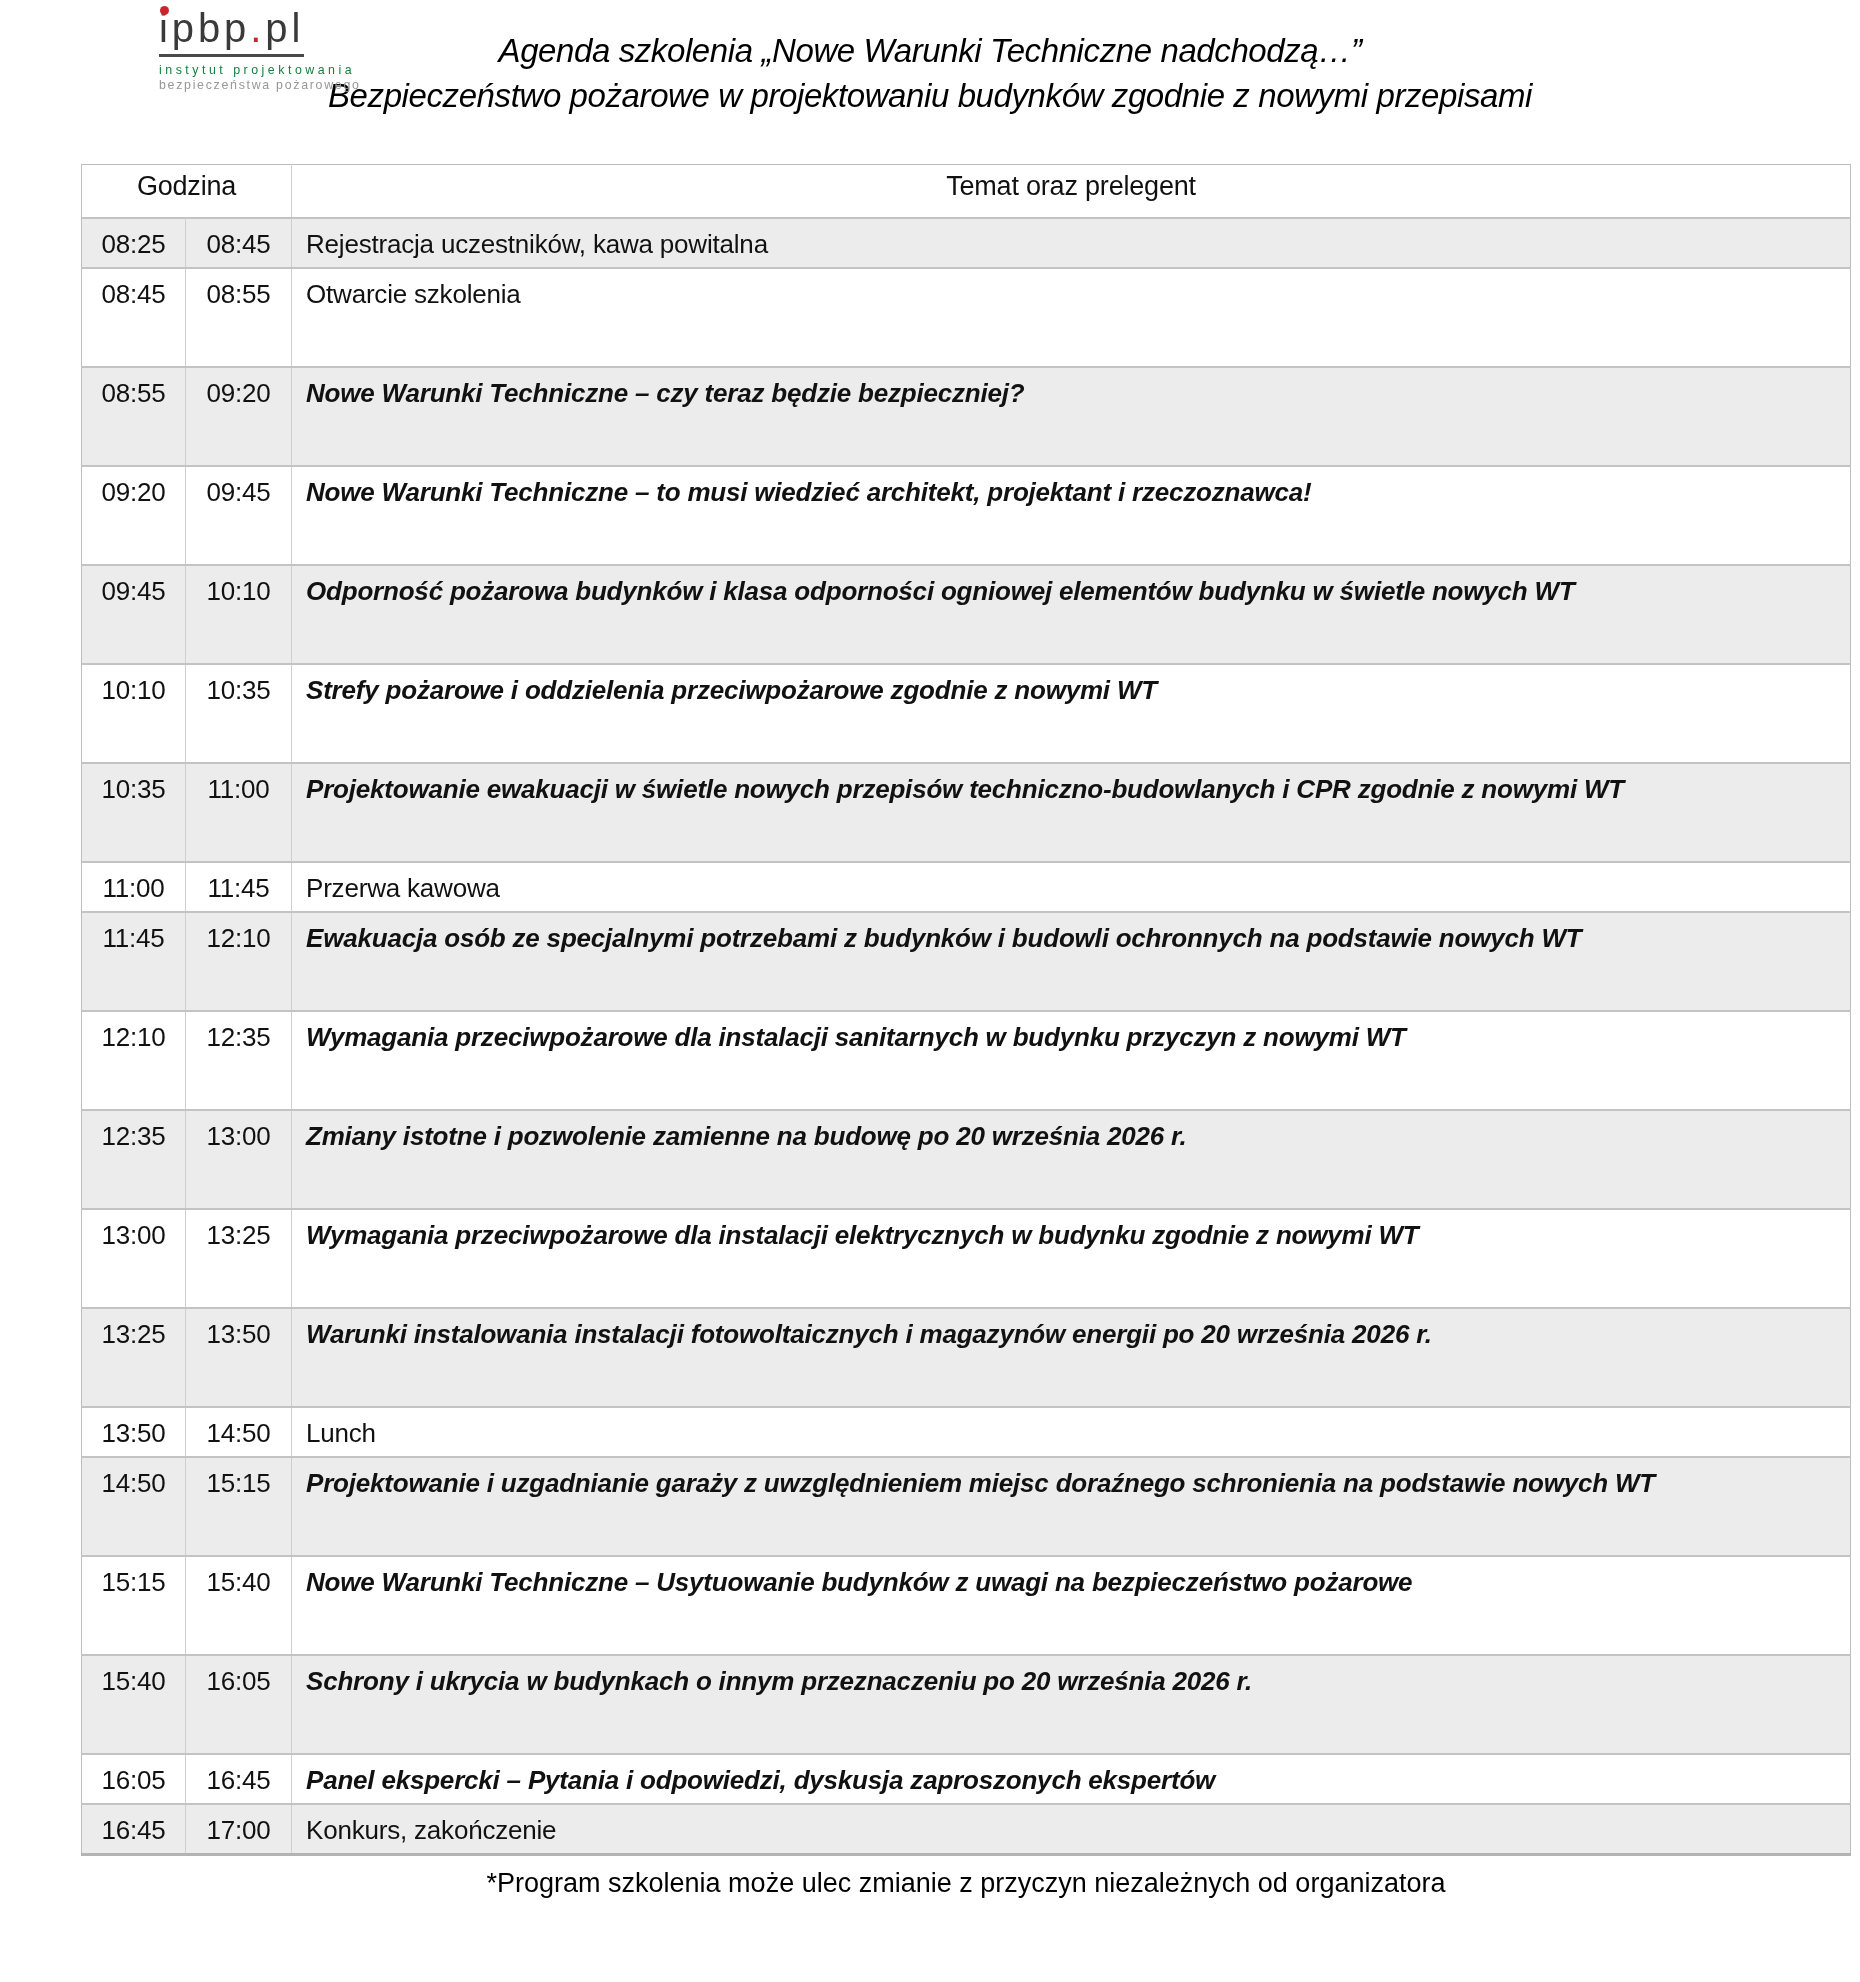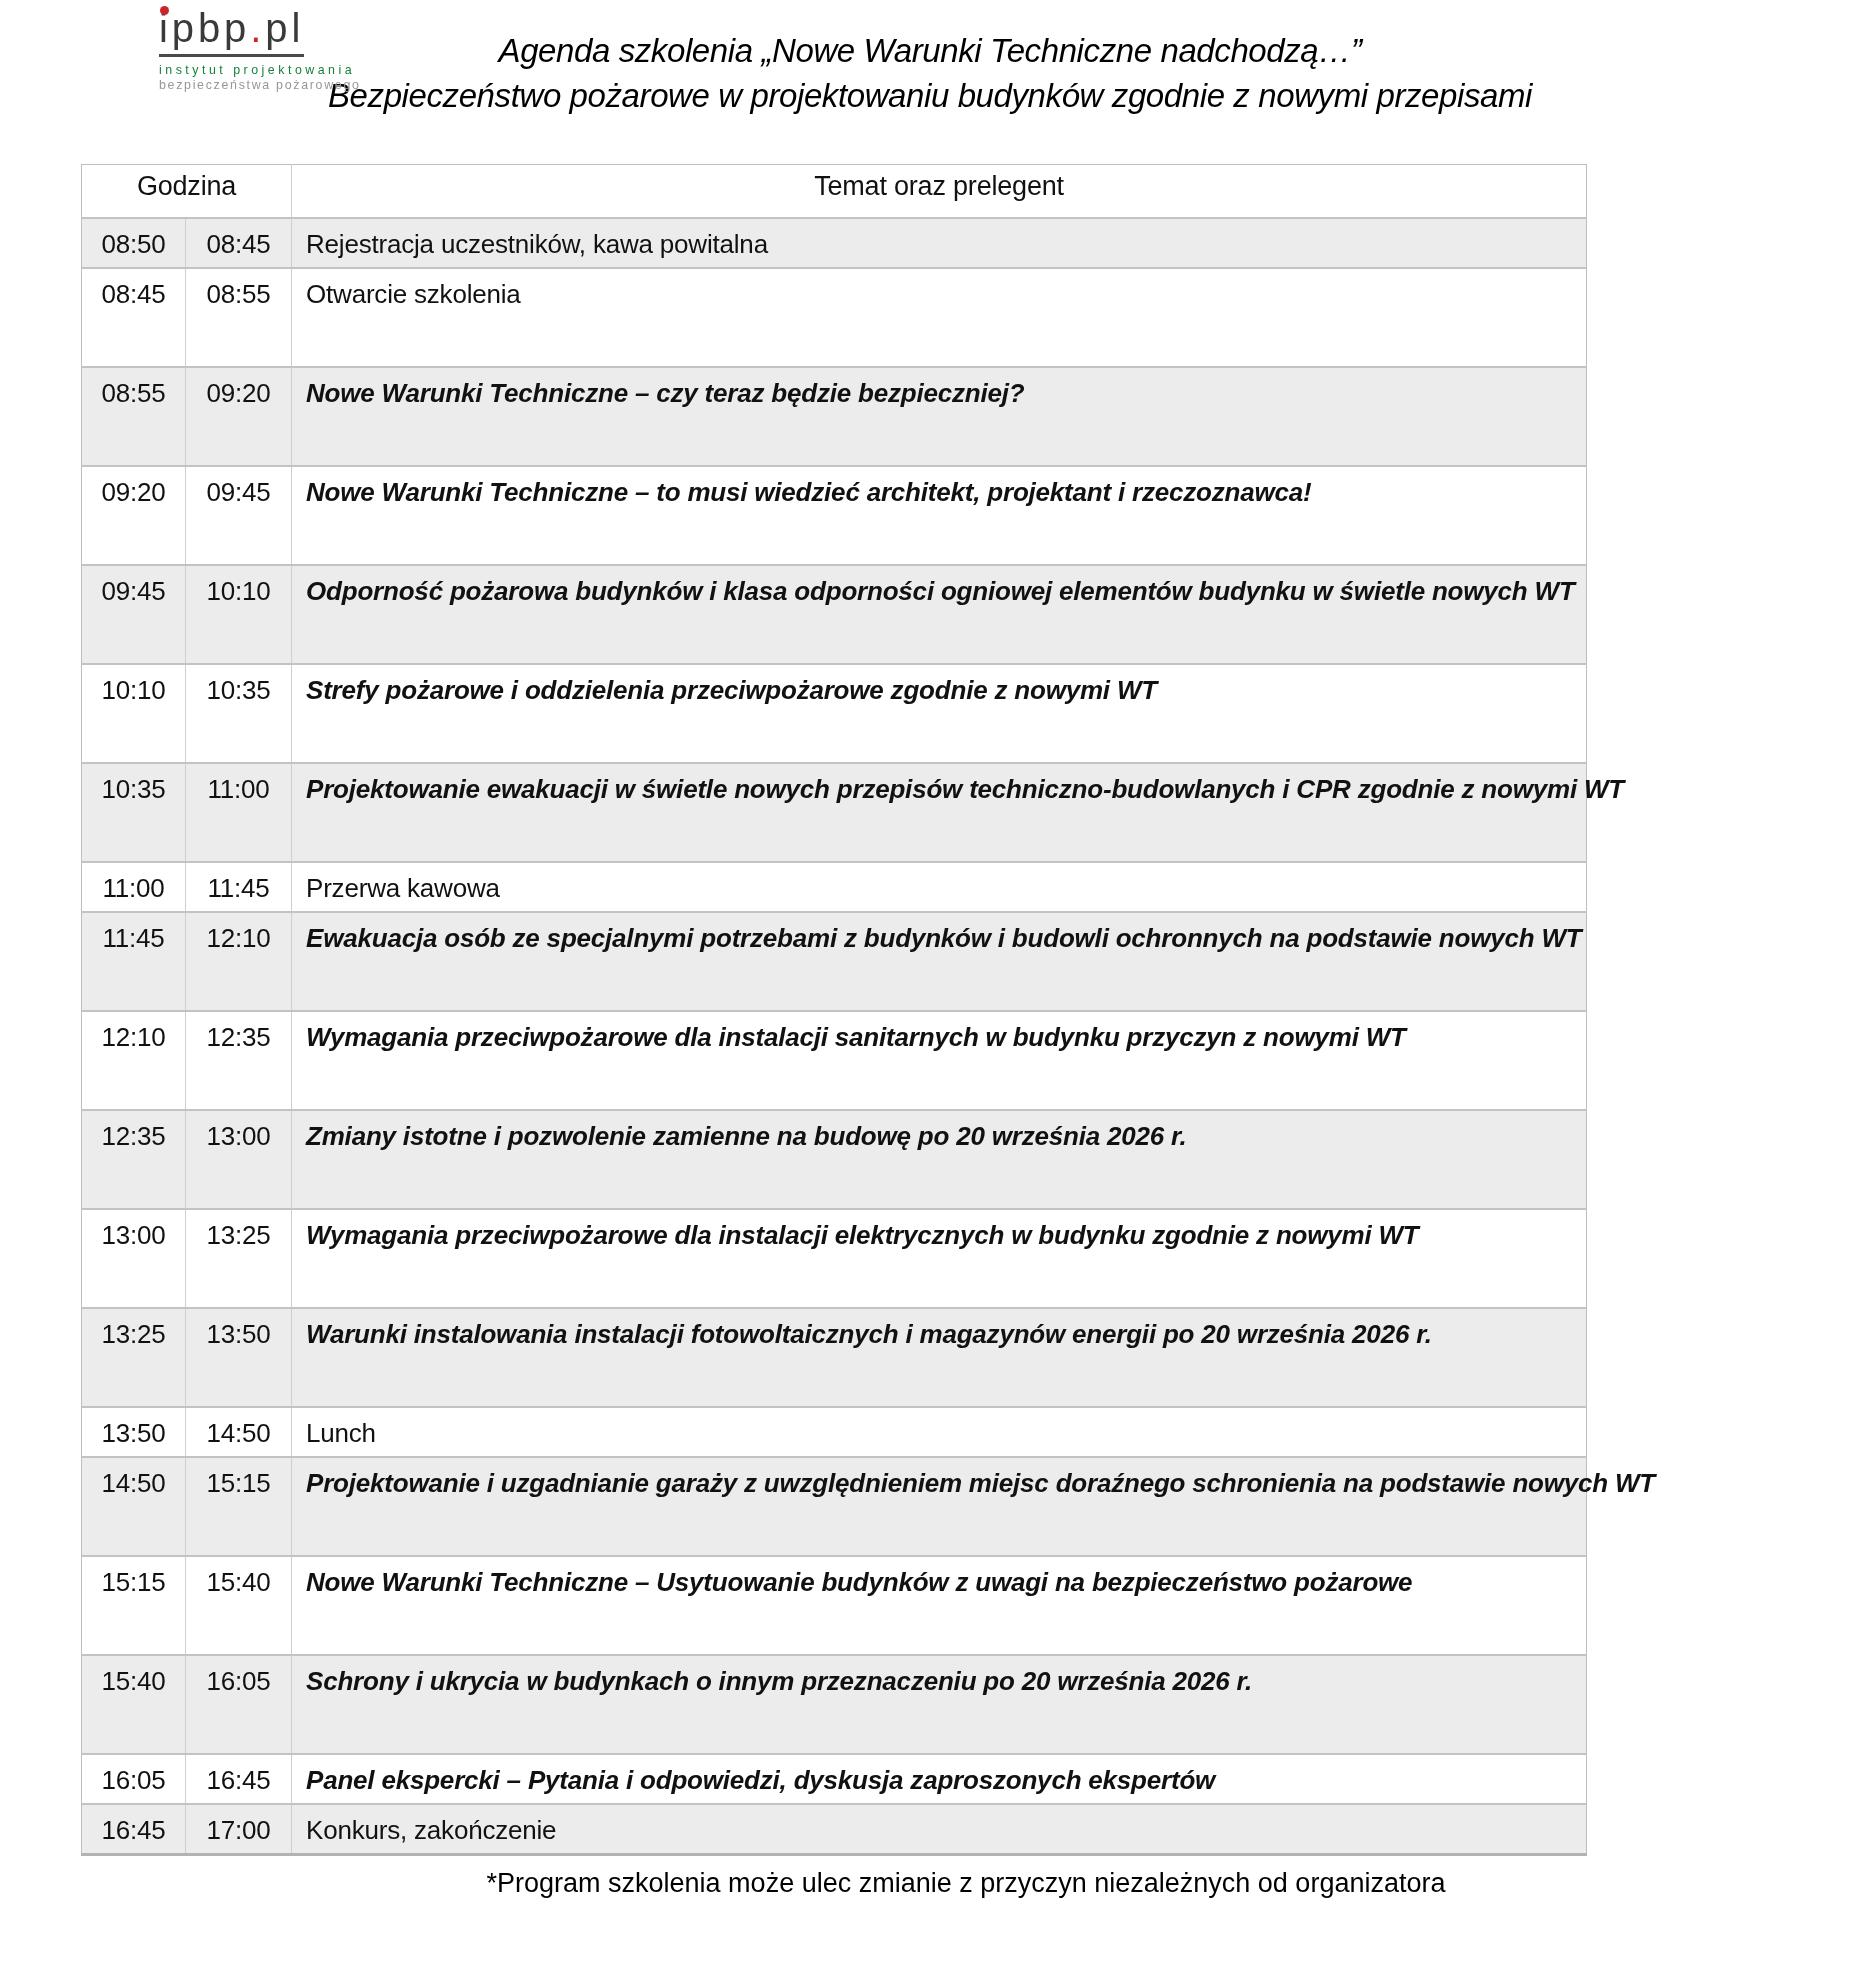--- a/index.html
+++ b/index.html
@@ -24,21 +24,21 @@
   .logo-sub1{font-size:12.4px;color:#15803d;letter-spacing:3.5px;margin-top:5.4px;white-space:nowrap;}
   .logo-sub2{font-size:12.4px;color:#979797;letter-spacing:1.7px;margin-top:1.5px;white-space:nowrap;}
   .titles{padding-top:28px;text-align:center;}
   .title-line{
     font-size:33px;font-weight:normal;font-style:italic;letter-spacing:-0.4px;
     line-height:45px;color:#000;
   }
   
   table.agenda{
     border-collapse:collapse;table-layout:fixed;
-    width:1506px;margin:9.3px 0 0 81px;
+    width:1770px;margin:9.3px 0 0 81px;
     border:1.5px solid #bdbdbd;border-bottom:3.1px solid #b3b3b3;
     font-size:26px;letter-spacing:-0.2px;
   }
   col.c-t1{width:104px;} col.c-t2{width:106px;} col.c-top{width:auto;}
   thead th{
     font-weight:normal;font-size:27px;text-align:center;vertical-align:top;
     height:45px;padding-top:6.2px;background:#ffffff;
   }
   thead th.h-time{border-right:1.5px solid #cfcfcf;}
   tbody tr{border-top:2.3px solid #c3c3c3;}
@@ -80,21 +80,21 @@
       <col class="c-top">
     </colgroup>
   <thead>
     <tr>
       <th class="h-time" colspan="2">Godzina</th>
       <th class="h-topic">Temat oraz prelegent</th>
     </tr>
   </thead>
   <tbody>
       <tr class="shaded short normal">
-    <td class="c-start">08:50</td>
+    <td class="c-start">08:25</td>
     <td class="c-end">08:45</td>
     <td class="c-topic">Rejestracja uczestników, kawa powitalna</td>
   </tr>
       <tr class="plain tall normal">
     <td class="c-start">08:45</td>
     <td class="c-end">08:55</td>
     <td class="c-topic">Otwarcie szkolenia</td>
   </tr>
       <tr class="shaded tall bold">
     <td class="c-start">08:55</td>

